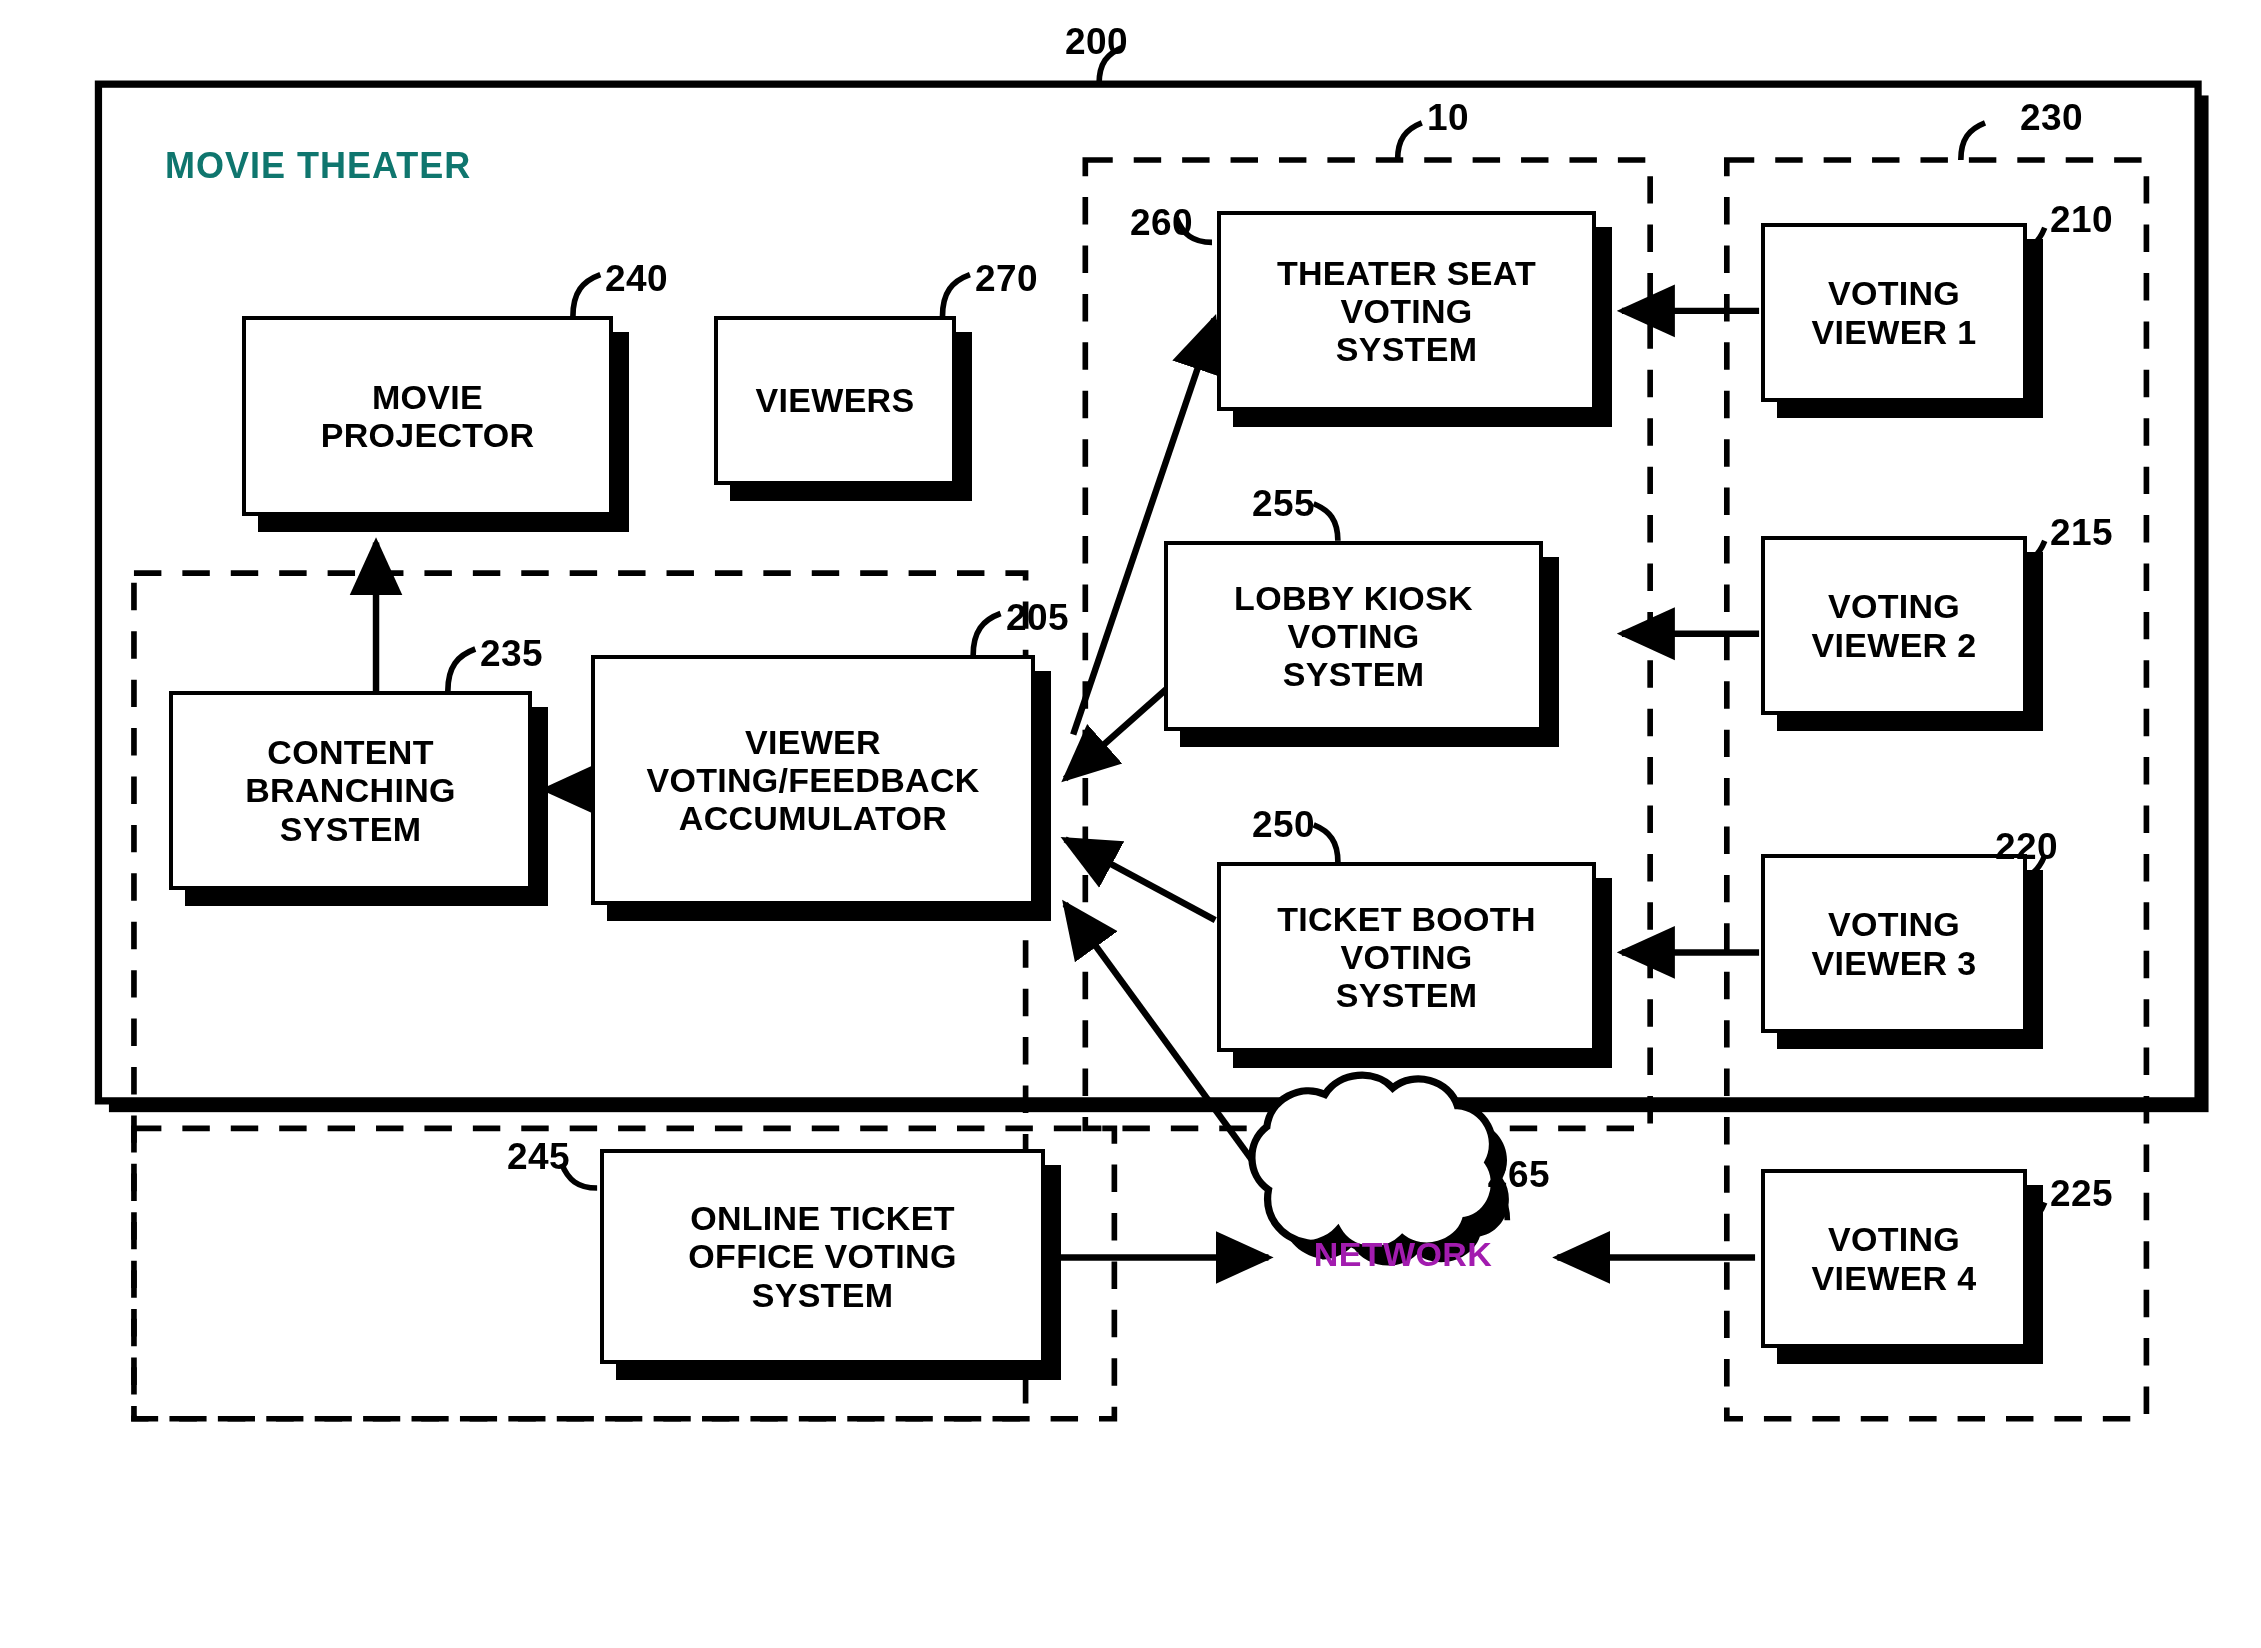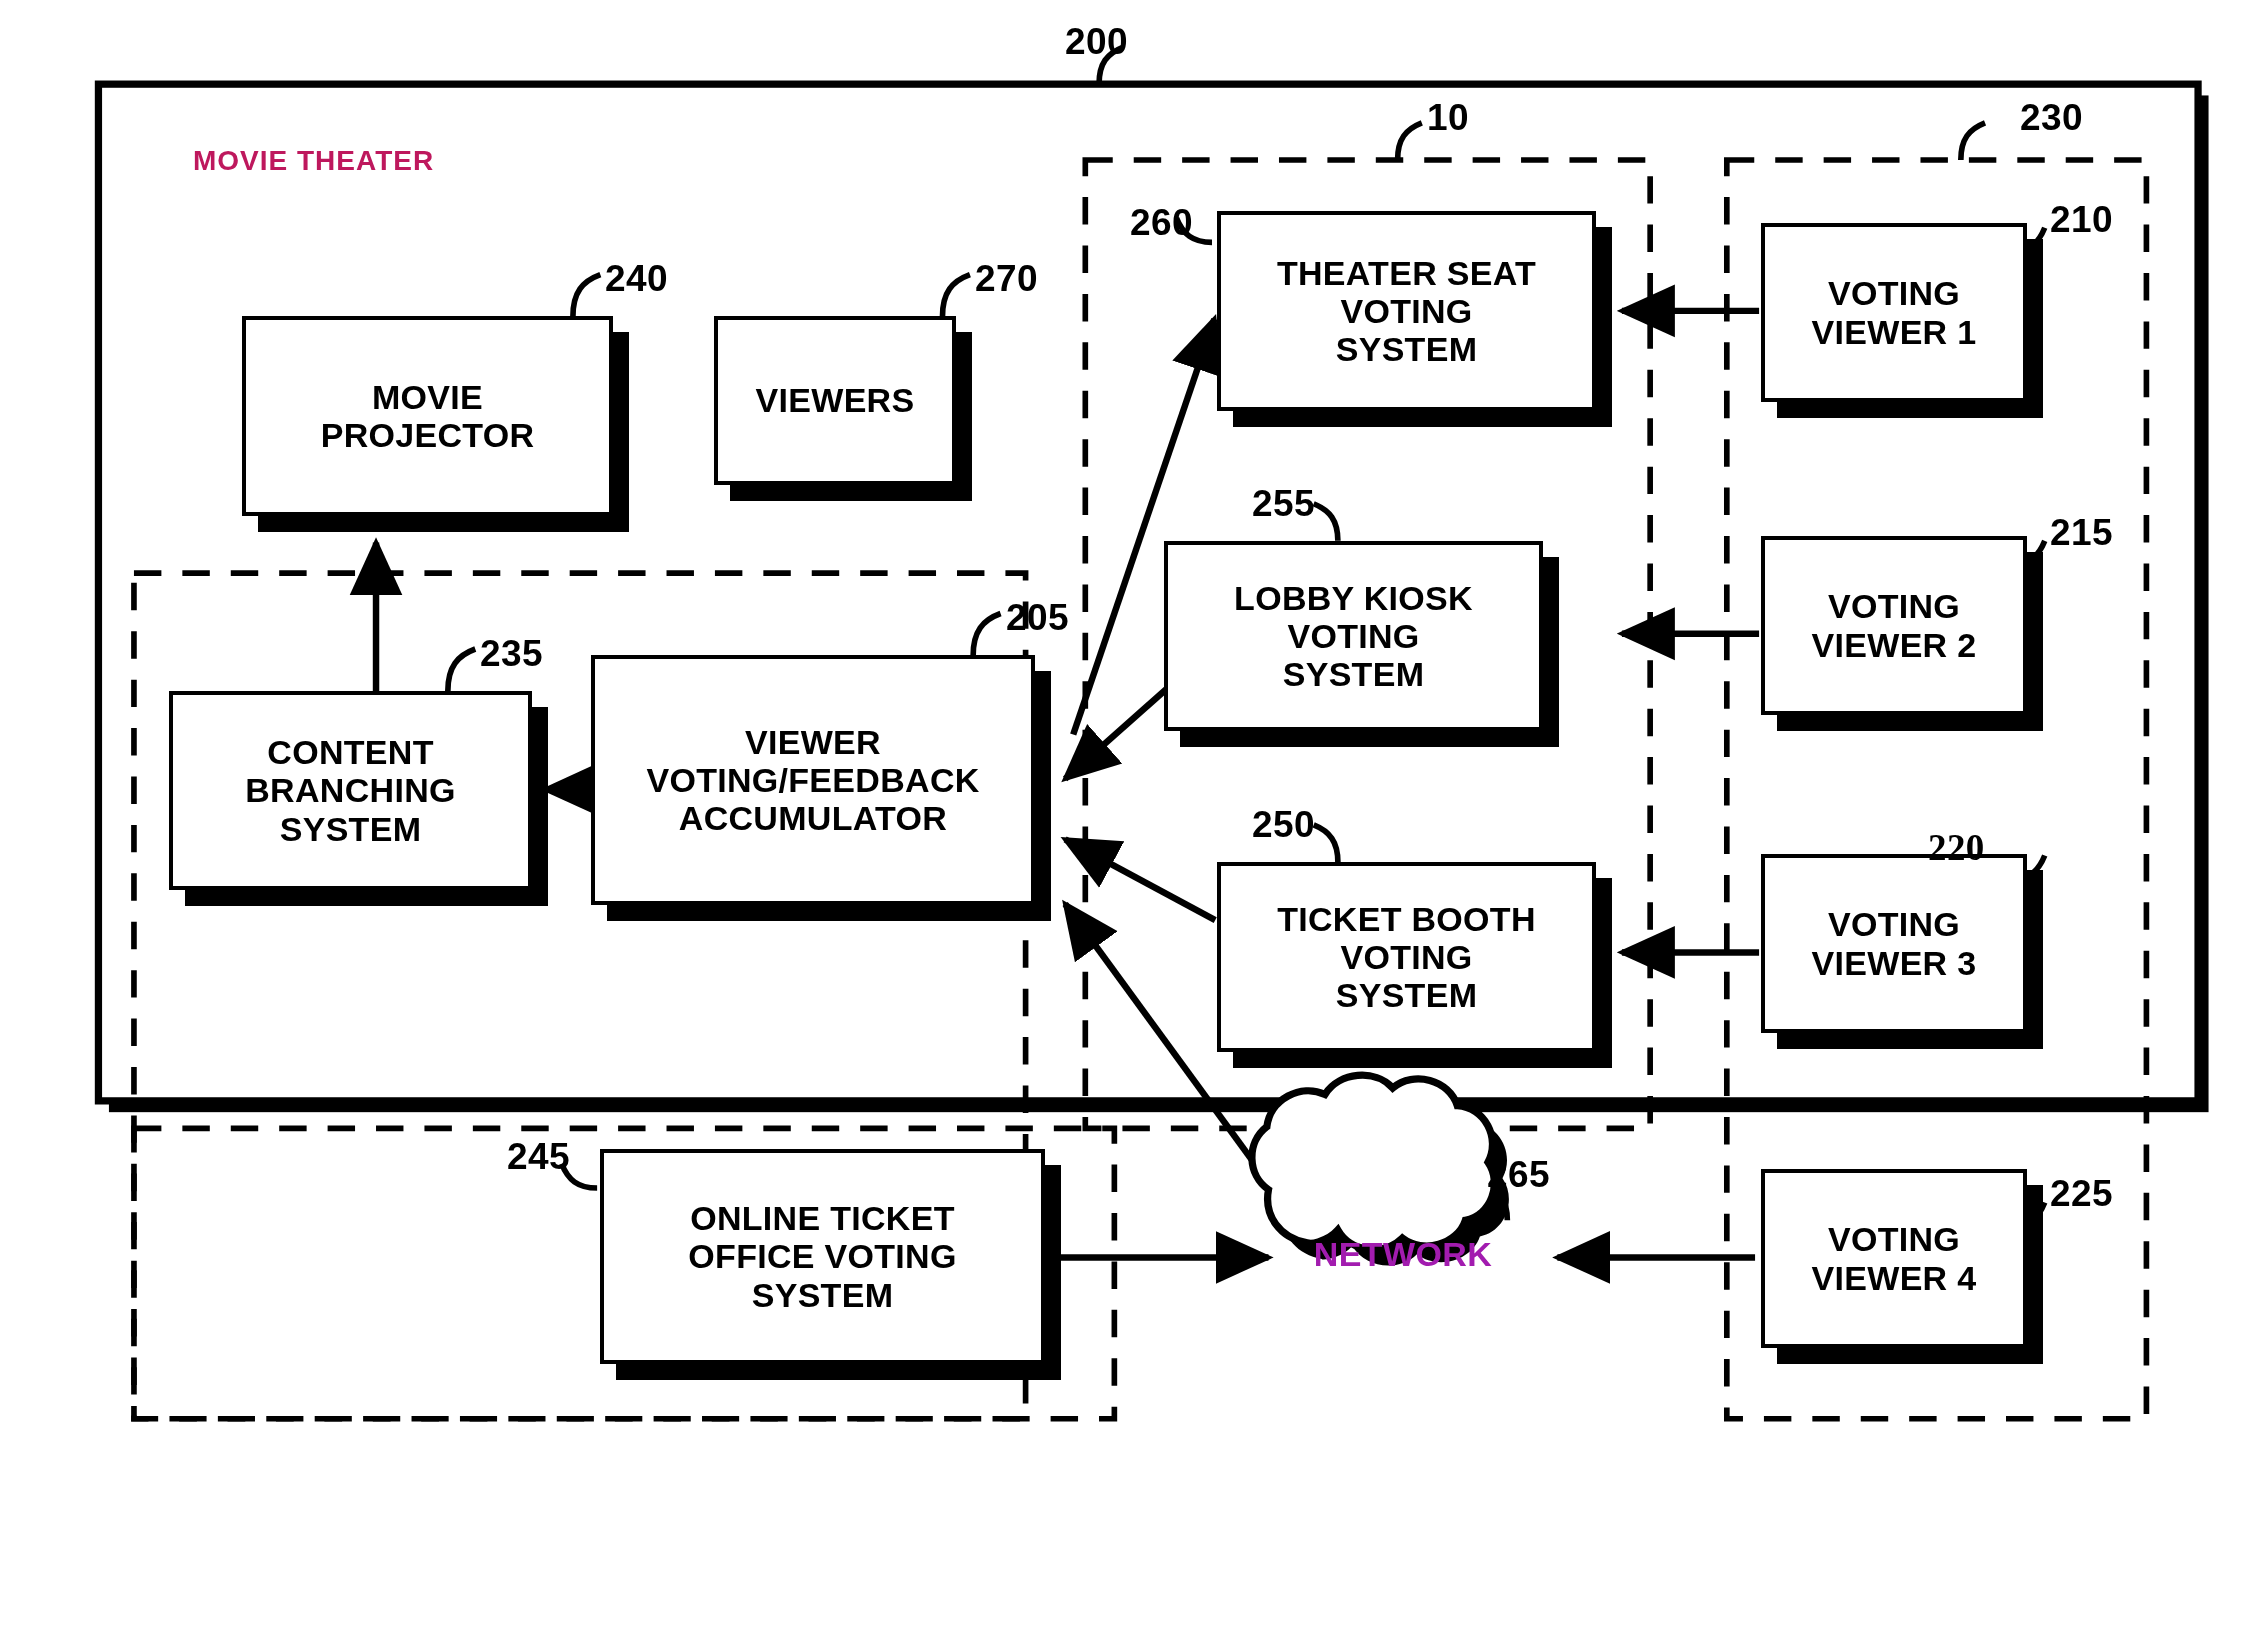--- a/index.html
+++ b/index.html
@@ -40,26 +40,25 @@
     font-size:37px;
     font-weight:bold;
     color:#000;
     z-index:9;
     letter-spacing:0.4px;
   }
 
   
   .sectitle{
     position:absolute;
-    font-size:28px;
-    font-weight:bold;
-    color:#be185d;
+    font-size:36px;
+    font-weight:bold;
+    color:#0f766e;
     letter-spacing:1px;
     z-index:8;
-    margin-left:28px;
   }
 
   
   .cloudlabel{
     position:absolute;
     font-size:34px;
     font-weight:bold;
     color:#a21caf;
     z-index:8;
     letter-spacing:0.4px;
@@ -232,21 +231,21 @@
   <div class="box f42" style="left:1761px; top:536px; width:266px; height:179px;">
     <span class="cap">VOTING
 VIEWER 2</span>
   </div>
   <div class="ref" style="left:2050px; top:512px;">215</div>
 
   <div class="box f42" style="left:1761px; top:854px; width:266px; height:179px;">
     <span class="cap">VOTING
 VIEWER 3</span>
   </div>
-  <div class="ref" style="left:1928px; top:826px;font-family:Liberation Serif, serif;">220</div>
+  <div class="ref" style="left:1995px; top:826px;">220</div>
 
   <div class="box f42" style="left:1761px; top:1169px; width:266px; height:179px;">
     <span class="cap">VOTING
 VIEWER 4</span>
   </div>
   <div class="ref" style="left:2050px; top:1173px;">225</div>
 
   <div class="cloudlabel" style="left:1282px; top:1235px; width:242px; text-align:center;">NETWORK</div>
   <div class="ref" style="left:1487px; top:1154px;">265</div>
 

